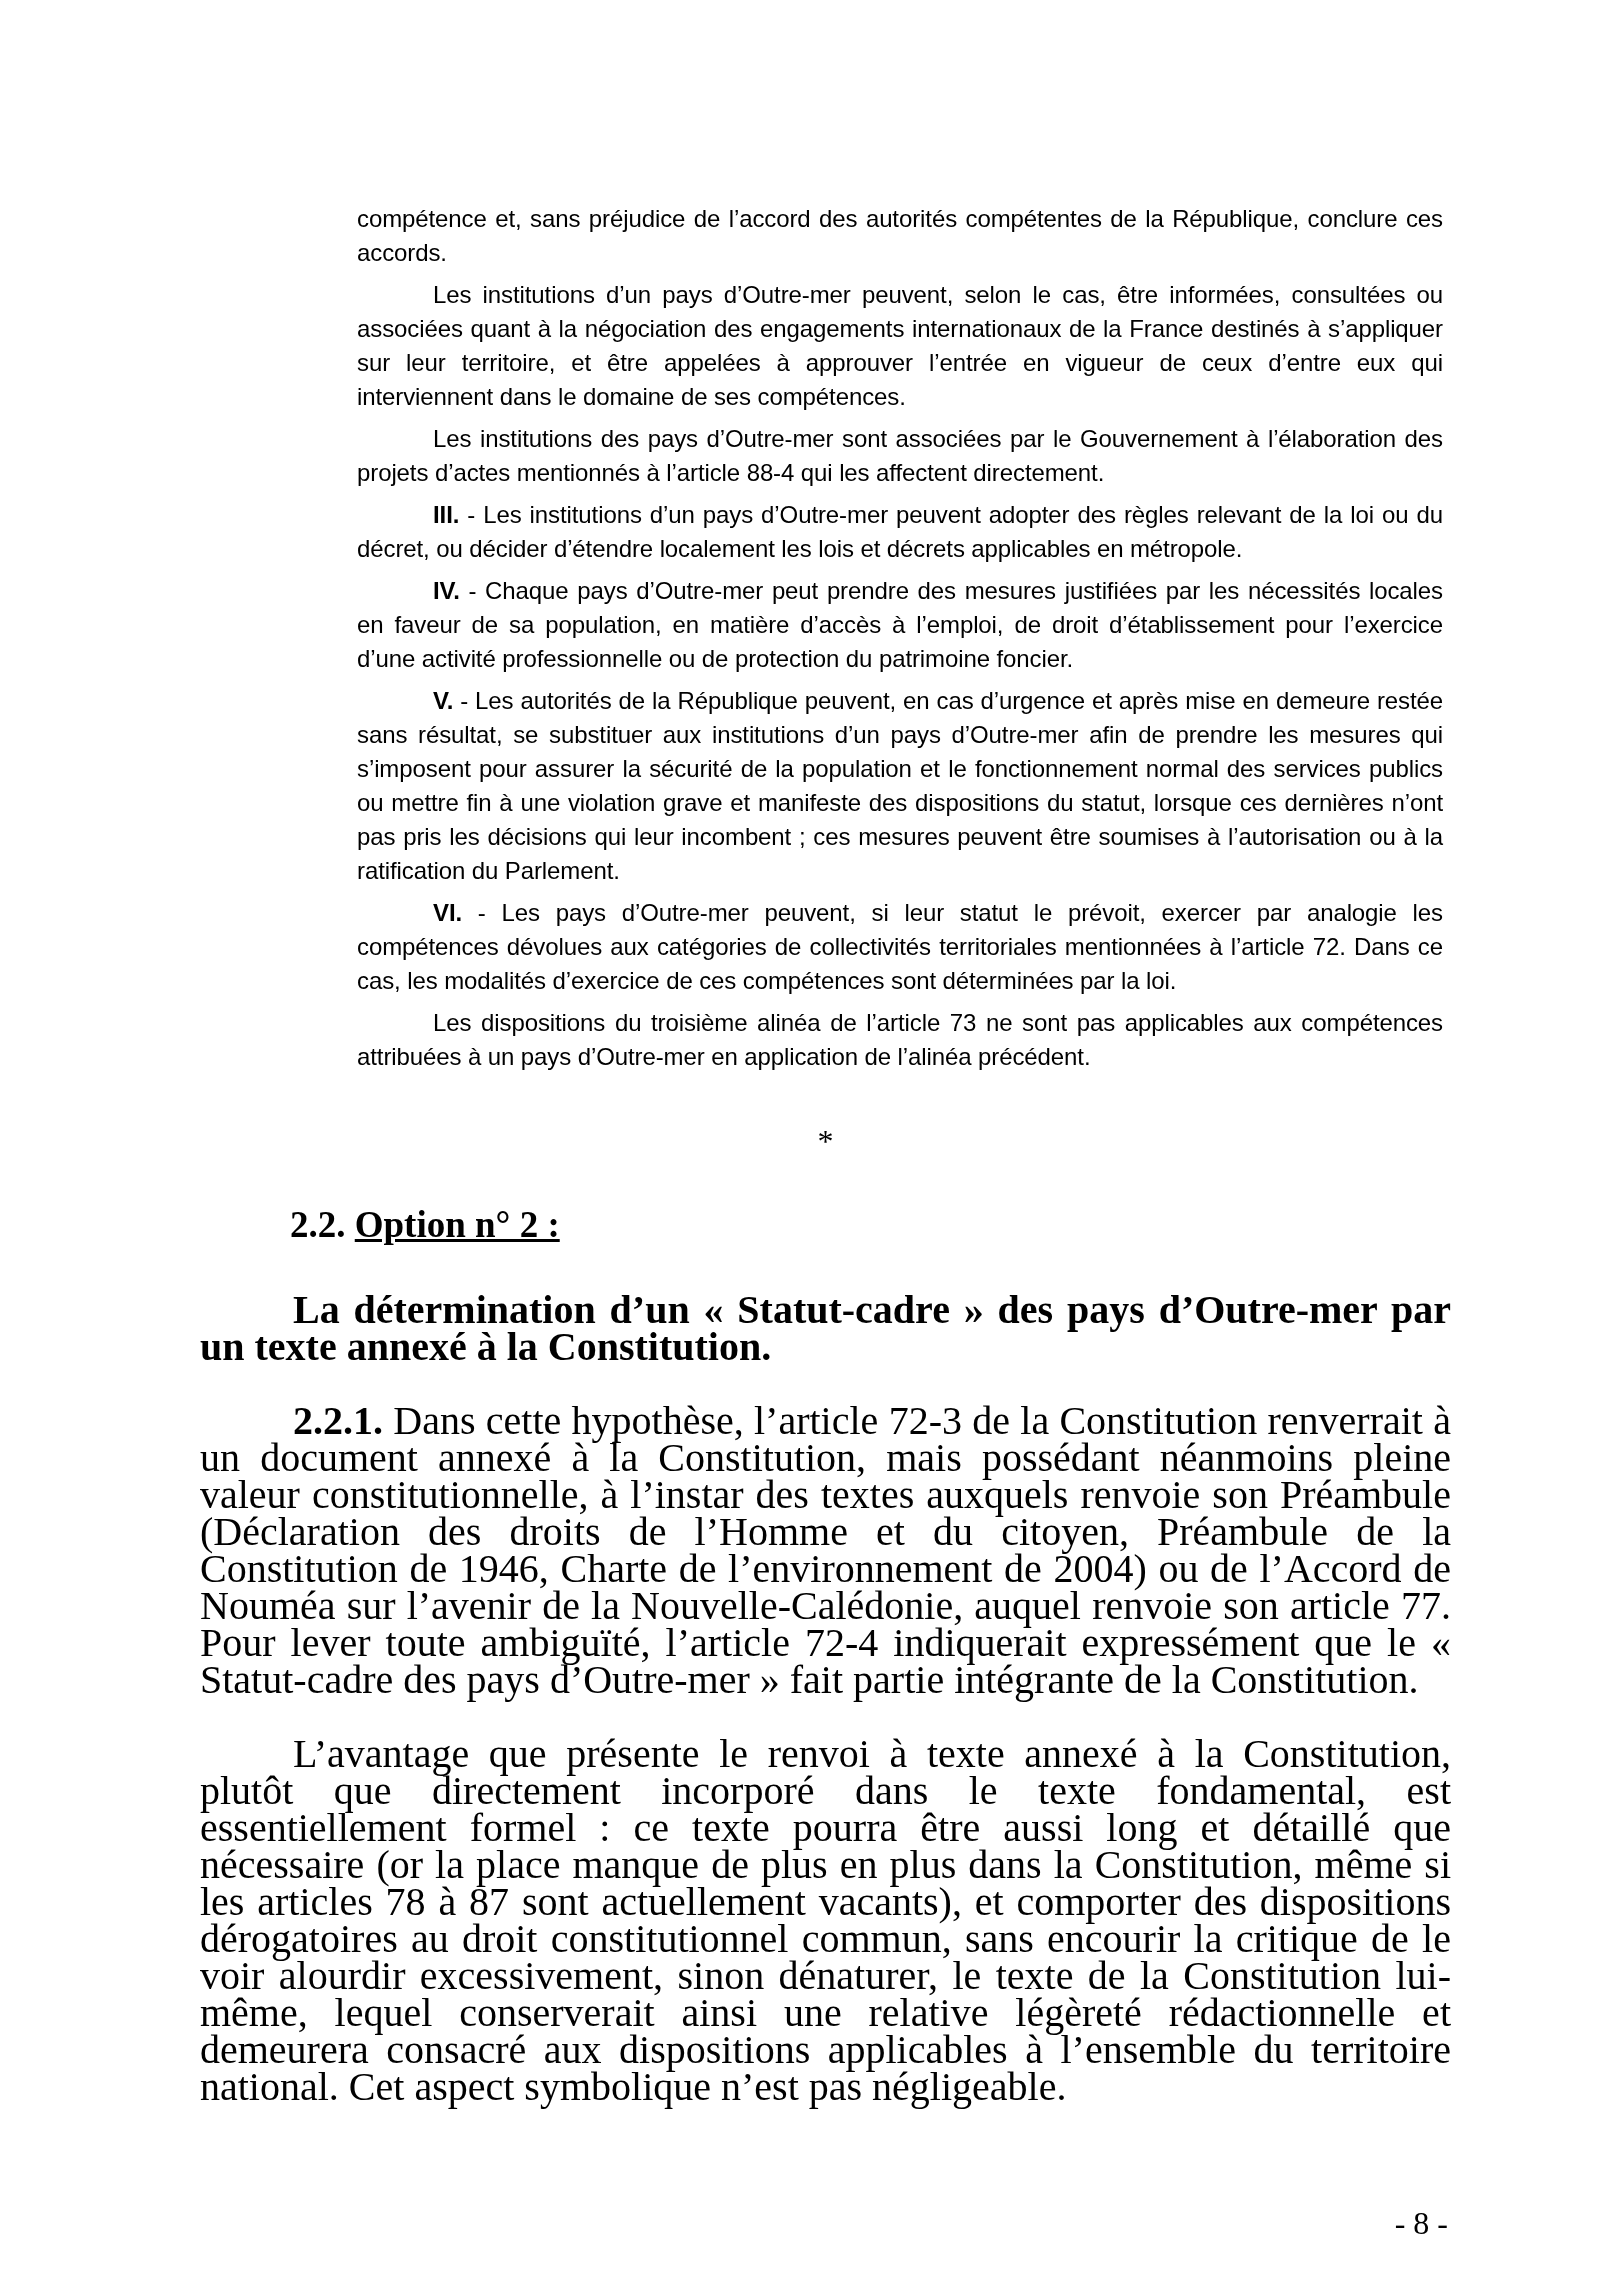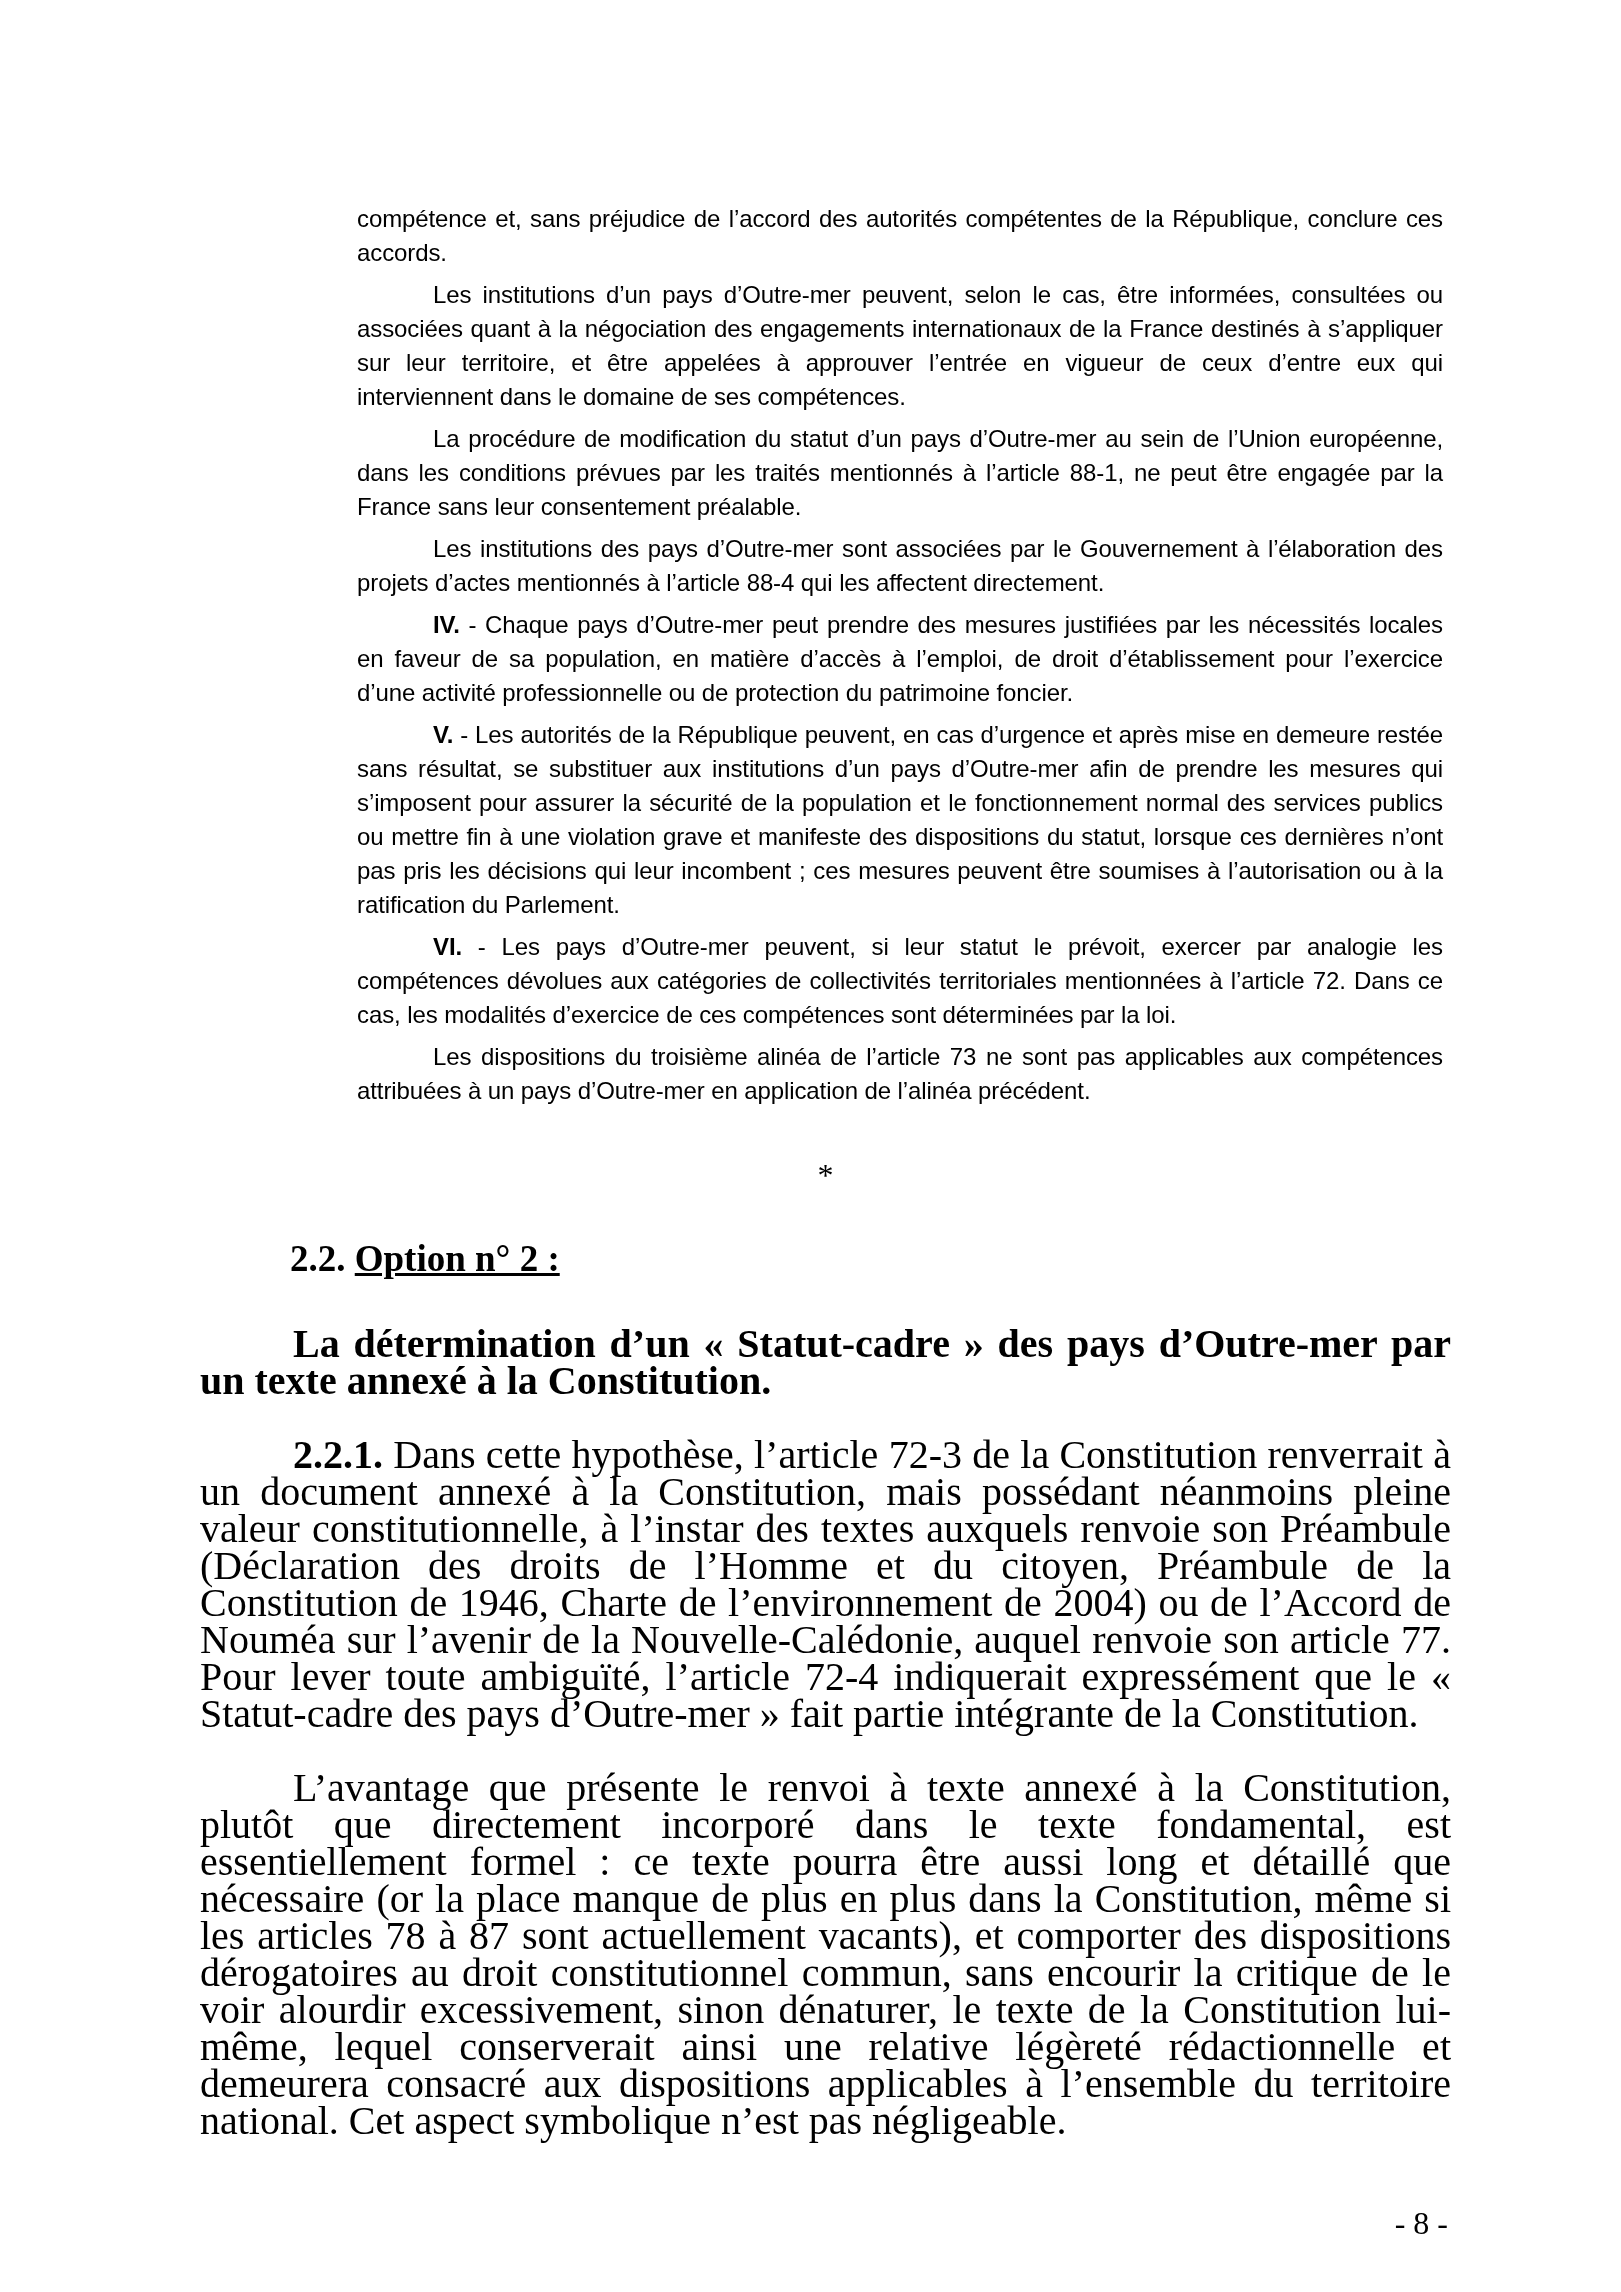--- a/index.html
+++ b/index.html
@@ -72,22 +72,22 @@
 </style>
 </head>
 <body>
 
 <div class="page">
   <div class="content">
 
     <div class="quoted">
       <p class="qp no-indent"><b class="qlabel"></b><span>compétence et, sans préjudice de l’accord des autorités compétentes de la République, conclure ces accords.</span></p>
       <p class="qp"><b class="qlabel"></b><span>Les institutions d’un pays d’Outre-mer peuvent, selon le cas, être informées, consultées ou associées quant à la négociation des engagements internationaux de la France destinés à s’appliquer sur leur territoire, et être appelées à approuver l’entrée en vigueur de ceux d’entre eux qui interviennent dans le domaine de ses compétences.</span></p>
-      <p class="qp"><b class="qlabel"></b><span>La procédure de modification du statut d’un pays d’Outre-mer au sein de l’Union européenne, dans les conditions prévues par les traités mentionnés à l’article 88-1, ne peut être engagée par la France sans leur consentement préalable.</span></p>
       <p class="qp"><b class="qlabel"></b><span>Les institutions des pays d’Outre-mer sont associées par le Gouvernement à l’élaboration des projets d’actes mentionnés à l’article 88-4 qui les affectent directement.</span></p>
+      <p class="qp"><b class="qlabel">III.</b><span> - Les institutions d’un pays d’Outre-mer peuvent adopter des règles relevant de la loi ou du décret, ou décider d’étendre localement les lois et décrets applicables en métropole.</span></p>
       <p class="qp"><b class="qlabel">IV.</b><span> - Chaque pays d’Outre-mer peut prendre des mesures justifiées par les nécessités locales en faveur de sa population, en matière d’accès à l’emploi, de droit d’établissement pour l’exercice d’une activité professionnelle ou de protection du patrimoine foncier.</span></p>
       <p class="qp"><b class="qlabel">V.</b><span> - Les autorités de la République peuvent, en cas d’urgence et après mise en demeure restée sans résultat, se substituer aux institutions d’un pays d’Outre-mer afin de prendre les mesures qui s’imposent pour assurer la sécurité de la population et le fonctionnement normal des services publics ou mettre fin à une violation grave et manifeste des dispositions du statut, lorsque ces dernières n’ont pas pris les décisions qui leur incombent ; ces mesures peuvent être soumises à l’autorisation ou à la ratification du Parlement.</span></p>
       <p class="qp"><b class="qlabel">VI.</b><span> - Les pays d’Outre-mer peuvent, si leur statut le prévoit, exercer par analogie les compétences dévolues aux catégories de collectivités territoriales mentionnées à l’article 72. Dans ce cas, les modalités d’exercice de ces compétences sont déterminées par la loi.</span></p>
       <p class="qp"><b class="qlabel"></b><span>Les dispositions du troisième alinéa de l’article 73 ne sont pas applicables aux compétences attribuées à un pays d’Outre-mer en application de l’alinéa précédent.</span></p>
     </div>
 
     <div class="separator">*</div>
 
     <h2 class="heading"><span>2.2.</span> <span class="underline">Option n° 2 :</span></h2>
 

